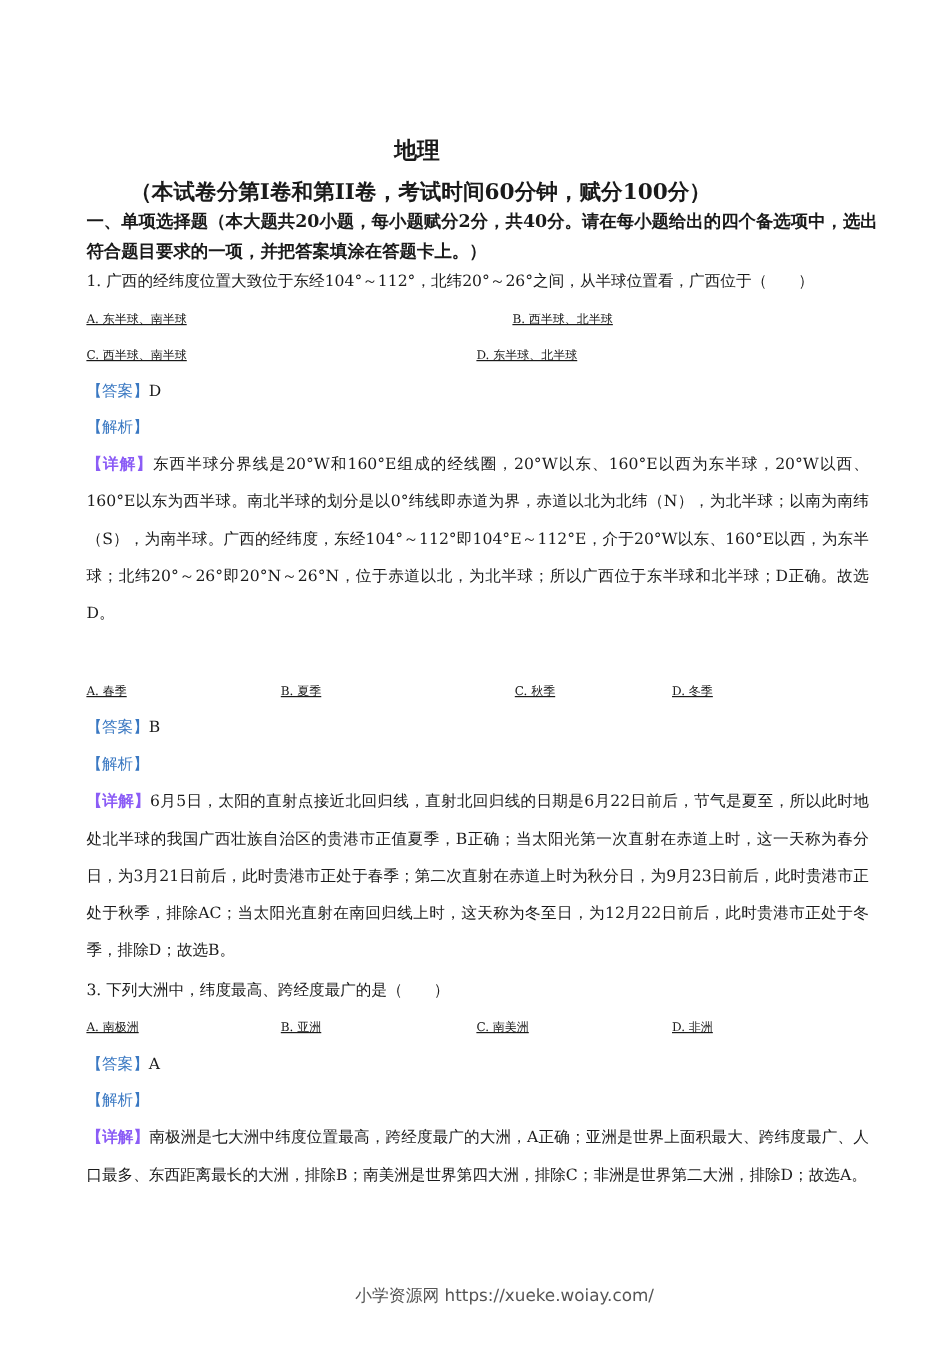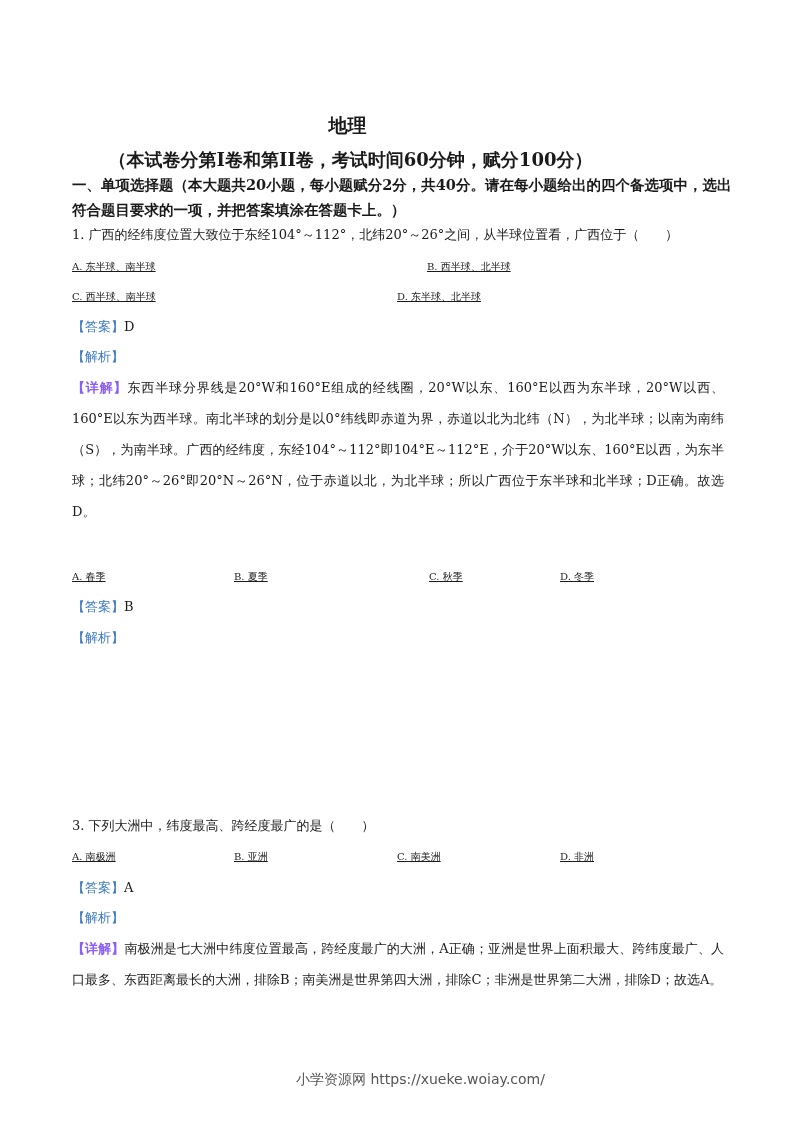--- a/index.html
+++ b/index.html
@@ -120,20 +120,23 @@
   </div>
 
   <div class="opt" style="left:72px; top:568px;">A. 春季</div>
   <div class="opt" style="left:234px; top:568px;">B. 夏季</div>
   <div class="opt" style="left:397px; top:568px;margin-left:32px;">C. 秋季</div>
   <div class="opt" style="left:560px; top:568px;">D. 冬季</div>
   <div class="line" style="top:598px;">
     <span class="label-blue">【答案】</span><span>B</span>
   </div>
   <div class="line label-blue" style="top:629px;">【解析】</div>
+  <div class="para" style="top:653px;">
+    <span class="bold-bracket">【详解】</span><span>6月5日，太阳的直射点接近北回归线，直射北回归线的日期是6月22日前后，节气是夏至，所以此时地处北半球的我国广西壮族自治区的贵港市正值夏季，B正确；当太阳光第一次直射在赤道上时，这一天称为春分日，为3月21日前后，此时贵港市正处于春季；第二次直射在赤道上时为秋分日，为9月23日前后，此时贵港市正处于秋季，排除AC；当太阳光直射在南回归线上时，这天称为冬至日，为12月22日前后，此时贵港市正处于冬季，排除D；故选B。</span>
+  </div>
 
   <div class="line" style="top:817px;">3. 下列大洲中，纬度最高、跨经度最广的是（　　）</div>
   <div class="opt" style="left:72px; top:848px;">A. 南极洲</div>
   <div class="opt" style="left:234px; top:848px;">B. 亚洲</div>
   <div class="opt" style="left:397px; top:848px;text-align:right;">C. 南美洲</div>
   <div class="opt" style="left:560px; top:848px;">D. 非洲</div>
   <div class="line" style="top:879px;">
     <span class="label-blue">【答案】</span><span>A</span>
   </div>
   <div class="line label-blue" style="top:909px;">【解析】</div>

